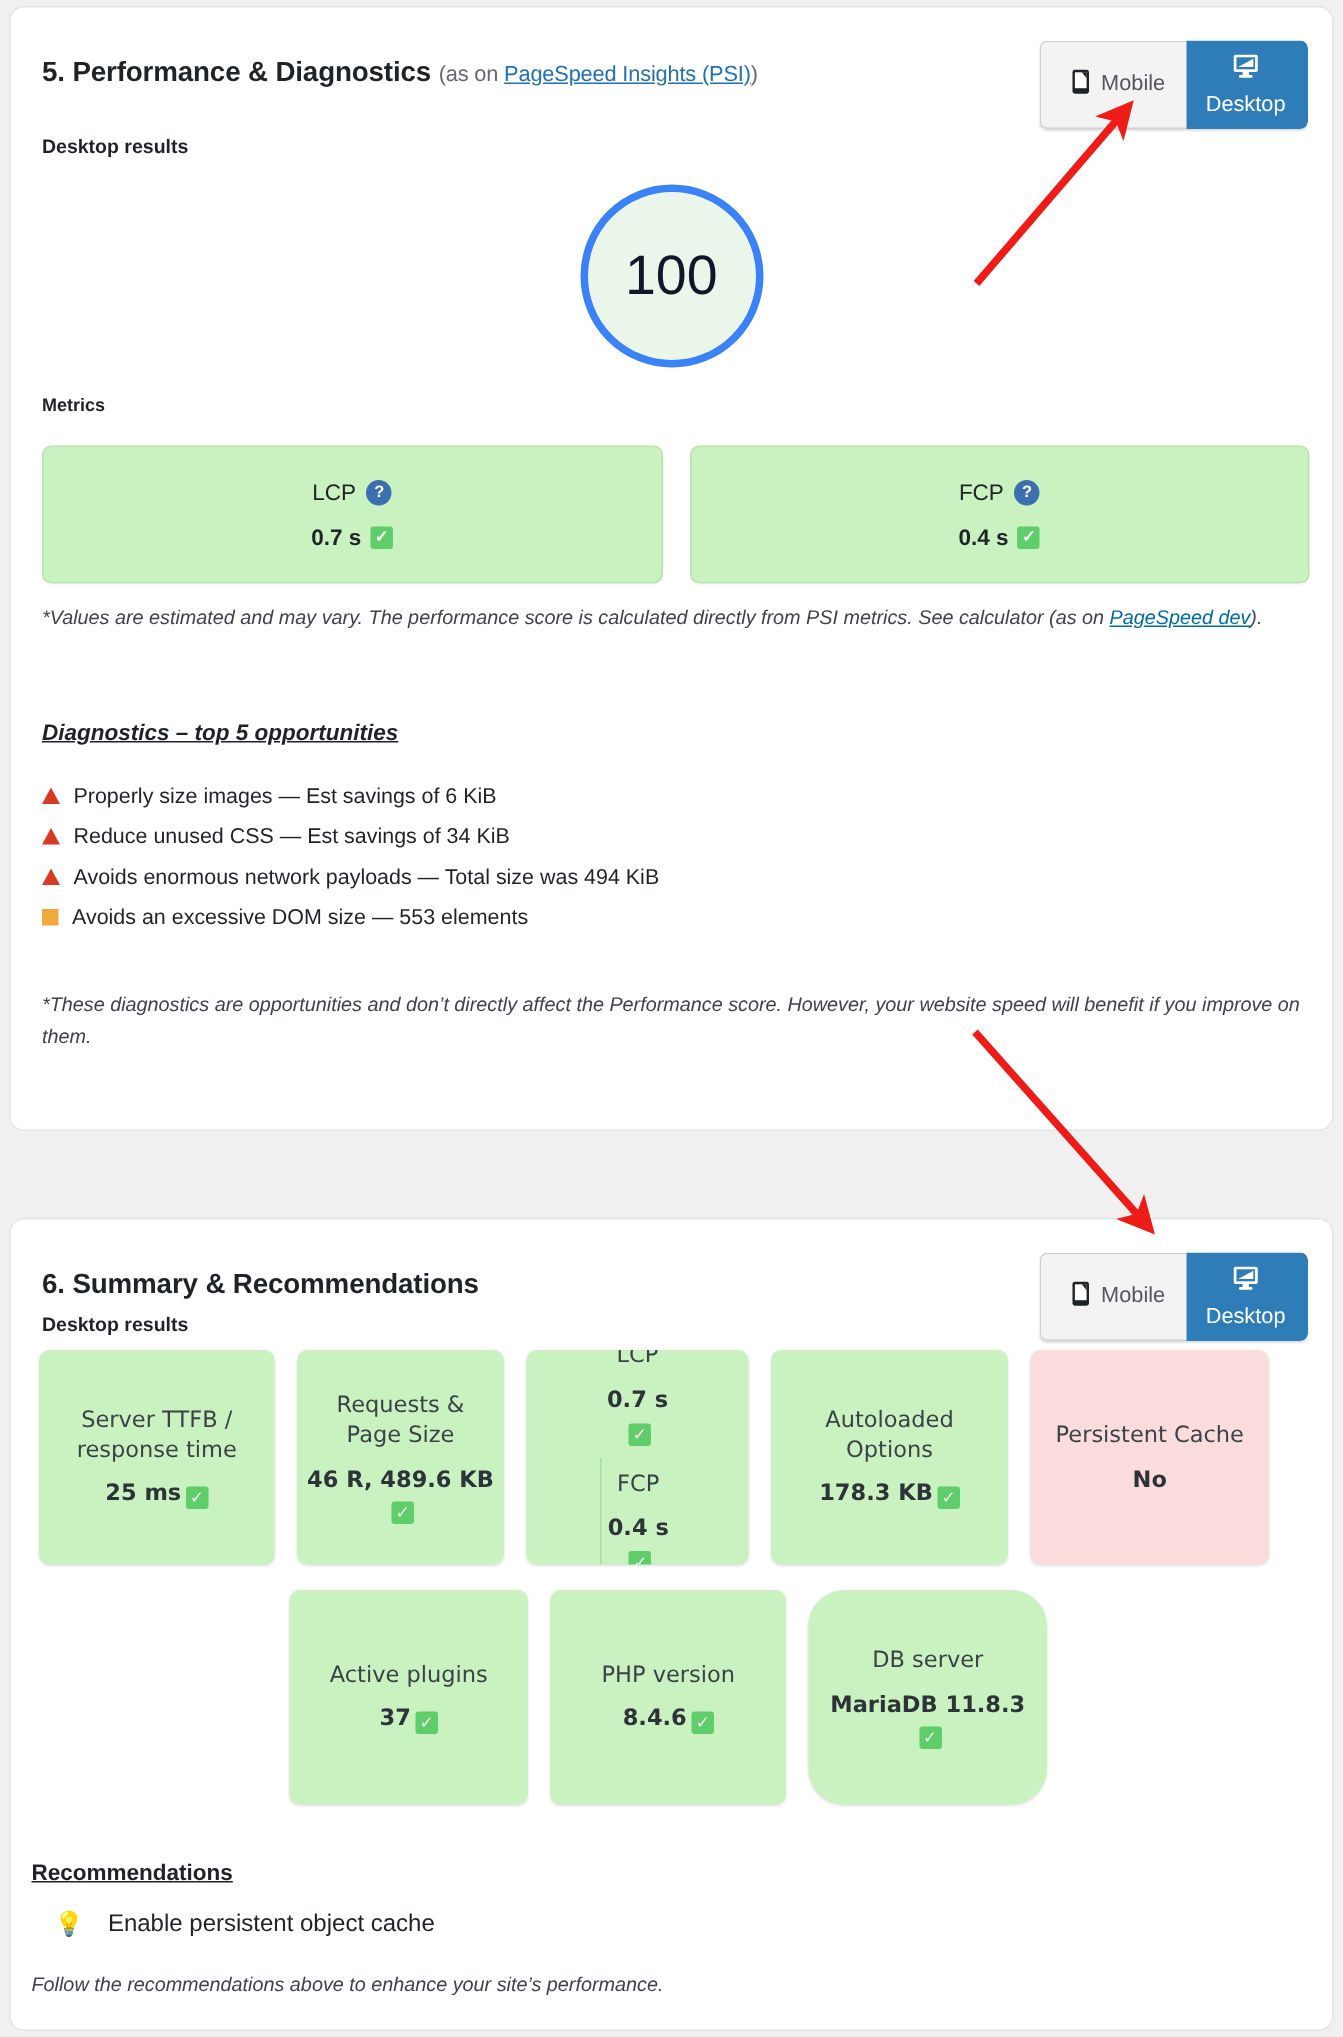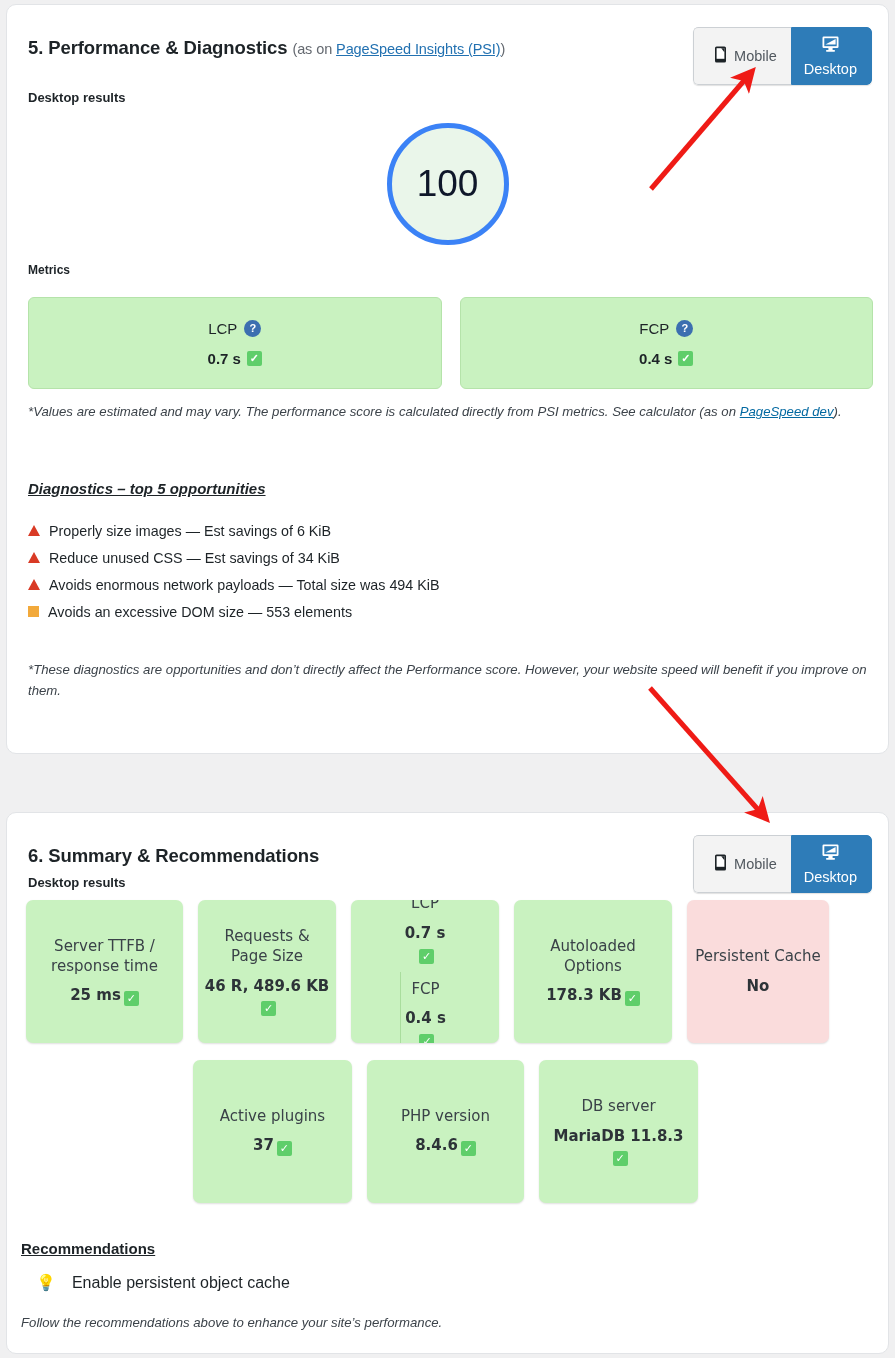--- a/index.html
+++ b/index.html
@@ -114,24 +114,24 @@
   .card .c-val { font-size: 15px; font-weight: bold; margin-top: 10px; line-height: 1.3; }
   .card .c-val .chk { vertical-align: -2px; margin-left: 3px; }
   .card-split { display:flex; padding: 0; overflow:hidden; }
   .card-split .half { flex:1; display:flex; flex-direction:column; align-items:center; justify-content:center; padding: 8px 4px; }
   .card-split .half + .half { border-left: 1px solid #a9dd9d; }
 
   #card-ttfb { width: 157px; }
   #card-reqs { width: 138px; }
   #card-lcpfcp { width: 148px; }
   #card-autoload { width: 158px; }
-  #card-cache { width: 142px; }
+  #card-cache { width: 159px; }
   #card-plugins { width: 159px; }
   #card-php { width: 157px; }
-  #card-db { width: 159px; }
+  #card-db { width: 159px; border-radius: 24px; }
 
   
   .rec-title { position: absolute; left: 21px; top: 1240px; font-size: 15px; font-weight: bold; text-decoration: underline; }
   .rec-item { position: absolute; left: 36px; top: 1273px; font-size: 16px; display:flex; align-items:center; gap: 16px; color:#1d2327; }
   .bulb { font-size: 16px; }
   #note-rec { top: 1312px; }
 
   
   .arrow-layer { position:absolute; left:0; top:0; width:895px; height:1358px; pointer-events:none; }
 </style>

